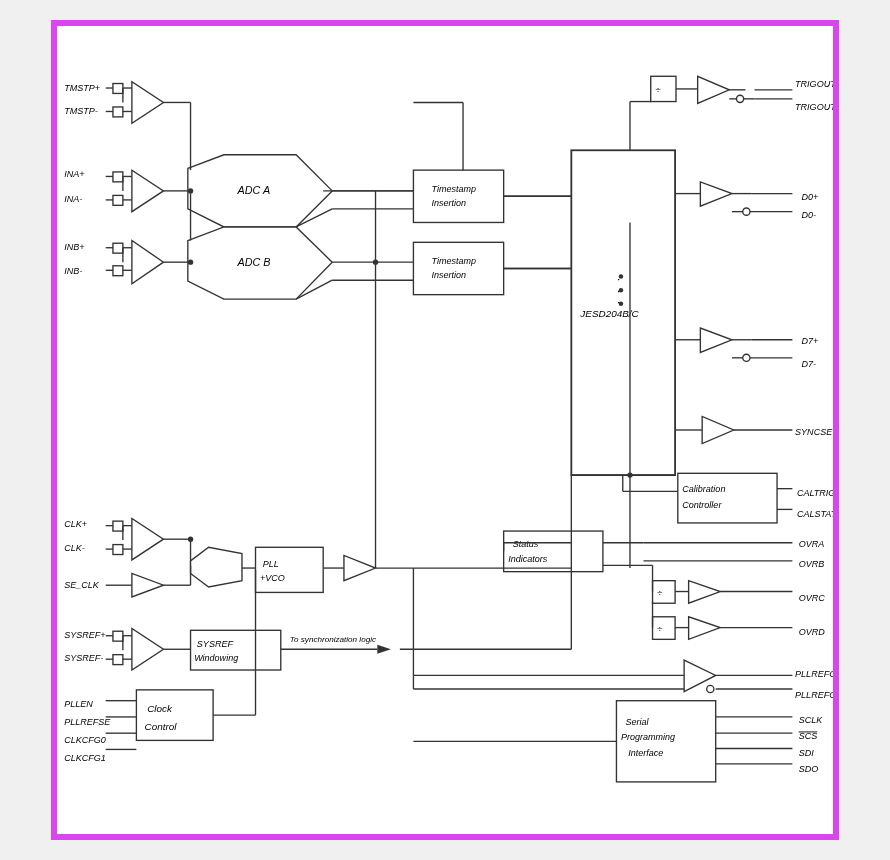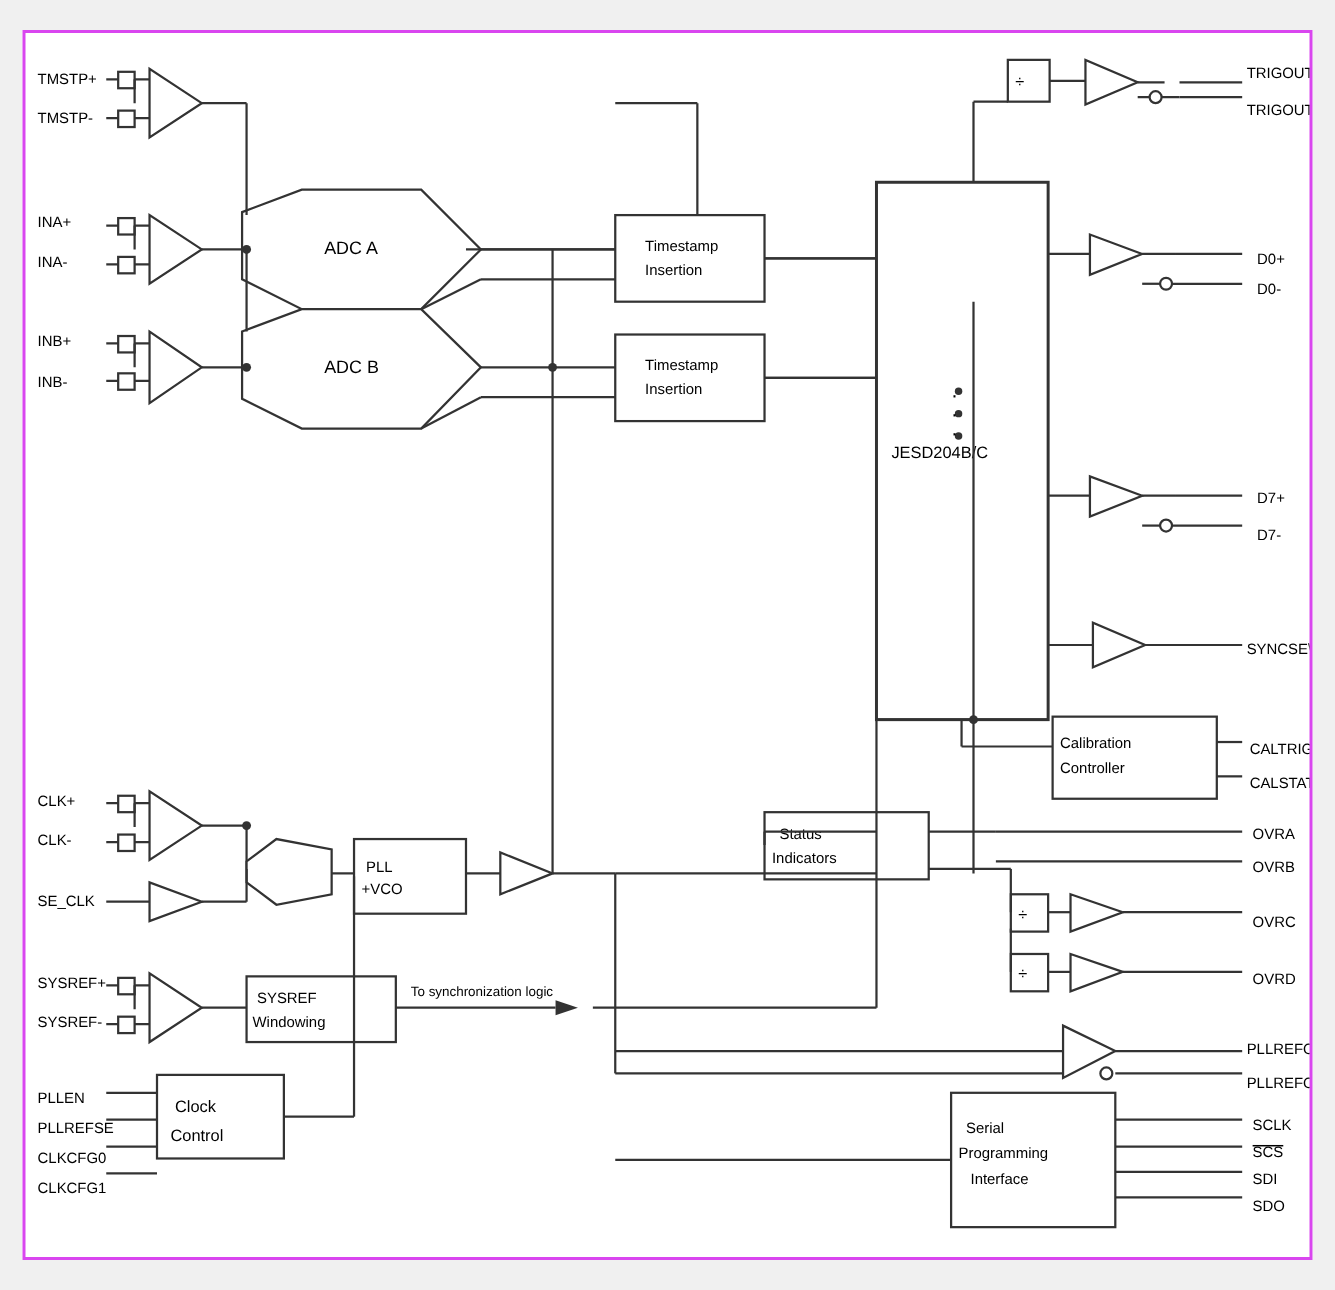--- a/index.html
+++ b/index.html
@@ -5,26 +5,27 @@
     * { box-sizing: border-box; margin: 0; padding: 0; }
     body {
       background: #f0f0f0;
       display: flex;
       justify-content: center;
       align-items: center;
       min-height: 100vh;
       font-family: Arial, sans-serif;
     }
     .diagram-container {
-      width: 860px;
+      width: 788px;
       height: 820px;
       background: white;
-      border: 2px solid #d946ef;
+      border: 6px solid #d946ef;
       position: relative;
       overflow: hidden;
+      font-style: italic;
     }
     svg.diagram-svg {
       position: absolute;
       top: 0; left: 0;
       width: 100%;
       height: 100%;
       overflow: visible;
     }
   </style>
 </head>

